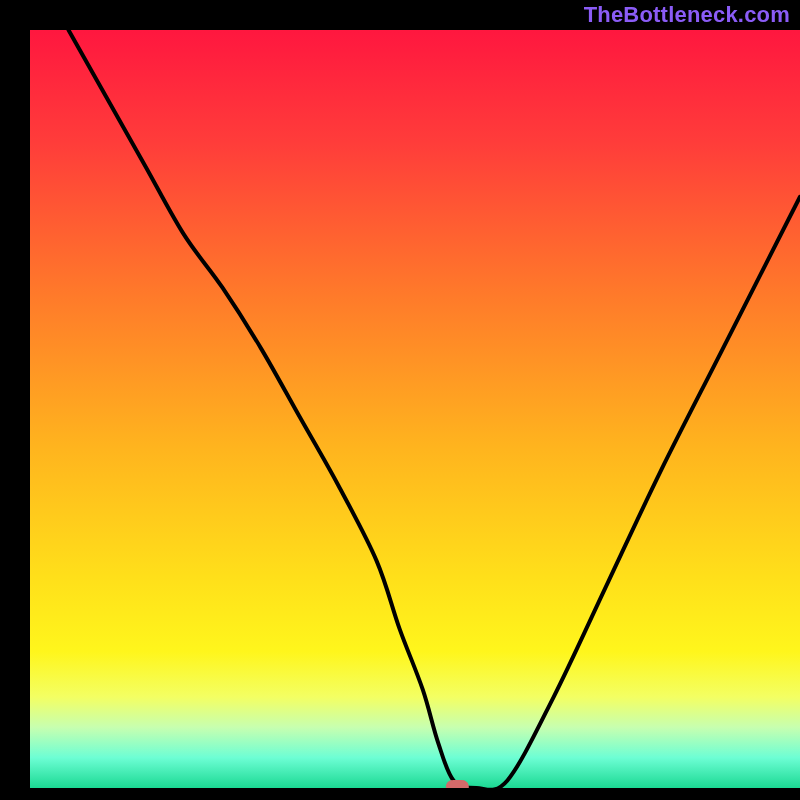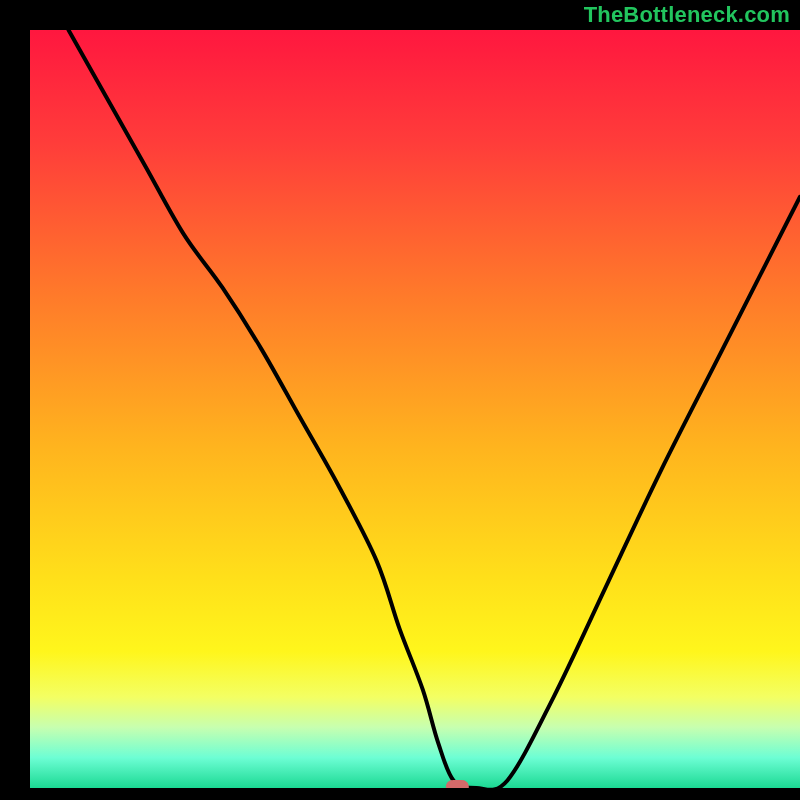--- a/index.html
+++ b/index.html
@@ -16,21 +16,21 @@
     height: 800px;
     background: #000;
   }
   .watermark {
     position: absolute;
     top: 2px;
     right: 10px;
     font-family: Arial, Helvetica, sans-serif;
     font-size: 22px;
     font-weight: 600;
-    color: #22c55e;
+    color: #8b5cf6;
     letter-spacing: 0.2px;
     user-select: none;
   }
   svg.plot {
     position: absolute;
     inset: 0;
   }
   .curve {
     fill: none;
     stroke: #000;

